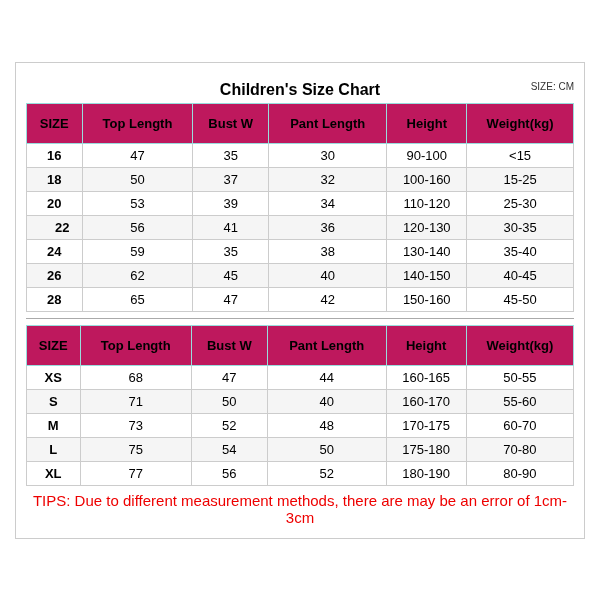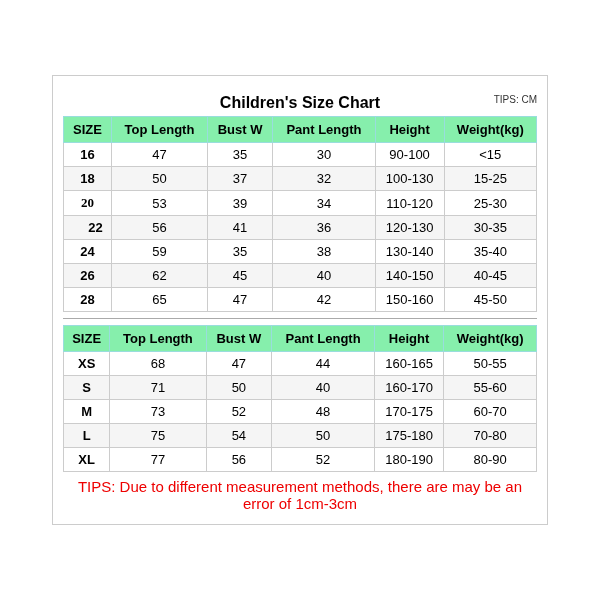--- a/index.html
+++ b/index.html
@@ -6,21 +6,21 @@
     body {
       background: #fff;
       font-family: Arial, sans-serif;
       width: 600px;
       min-height: 600px;
       display: flex;
       align-items: center;
       justify-content: center;
     }
     .container {
-      width: 496px;
+      width: 570px;
       border: 1px solid #ccc;
       padding: 10px;
     }
     .section-title {
       text-align: center;
       font-size: 16px;
       font-weight: bold;
       padding: 8px 0 4px 0;
       position: relative;
     }
@@ -31,24 +31,24 @@
       font-size: 10px;
       font-weight: normal;
       color: #333;
     }
     table {
       width: 100%;
       border-collapse: collapse;
       font-size: 13px;
     }
     table thead tr th {
-      background-color: #86efac;
+      background-color: #be185d;
       color: #000;
       font-weight: bold;
-      padding: 5px 4px;
+      padding: 12px 4px;
       text-align: center;
       border: 1px solid #9dd;
     }
     table tbody tr td {
       padding: 4px 4px;
       text-align: center;
       border: 1px solid #ccc;
       color: #000;
     }
     table tbody tr:nth-child(odd) td {
@@ -73,21 +73,21 @@
     }
   </style>
 </head>
 <body>
 
 <div class="container">
 
   <div>
     <div class="section-title">
       <span>Children's Size Chart</span>
-      <span class="unit-label">TIPS: CM</span>
+      <span class="unit-label">SIZE: CM</span>
     </div>
     <table>
       <thead>
         <tr>
           <th>SIZE</th>
           <th>Top Length</th>
           <th>Bust W</th>
           <th>Pant Length</th>
           <th>Height</th>
           <th>Weight(kg)</th>
@@ -100,25 +100,25 @@
             <td>35</td>
             <td>30</td>
             <td>90-100</td>
             <td>&lt;15</td>
           </tr>
           <tr>
             <td style="font-weight: bold;">18</td>
             <td>50</td>
             <td>37</td>
             <td>32</td>
-            <td>100-130</td>
+            <td>100-160</td>
             <td>15-25</td>
           </tr>
           <tr>
-            <td style="font-weight: bold; font-family: Liberation Serif, serif;">20</td>
+            <td style="font-weight: bold;">20</td>
             <td>53</td>
             <td>39</td>
             <td>34</td>
             <td>110-120</td>
             <td>25-30</td>
           </tr>
           <tr>
             <td style="font-weight: bold; padding-left: 20px;">22</td>
             <td>56</td>
             <td>41</td>

